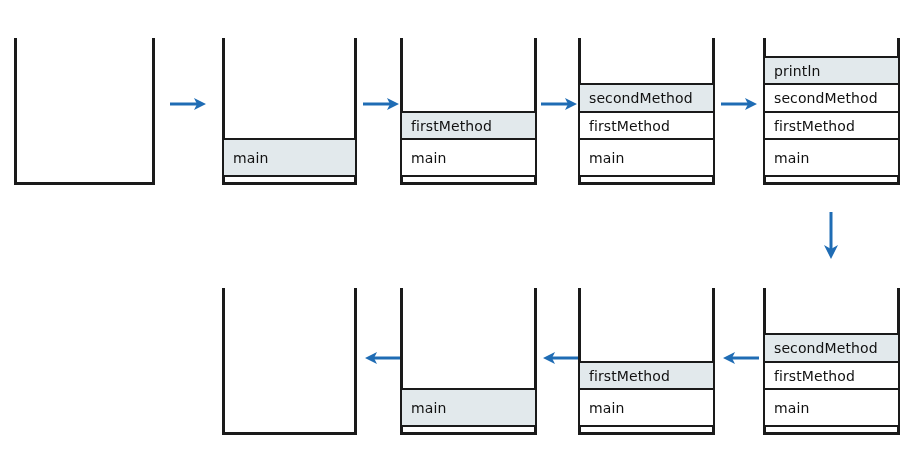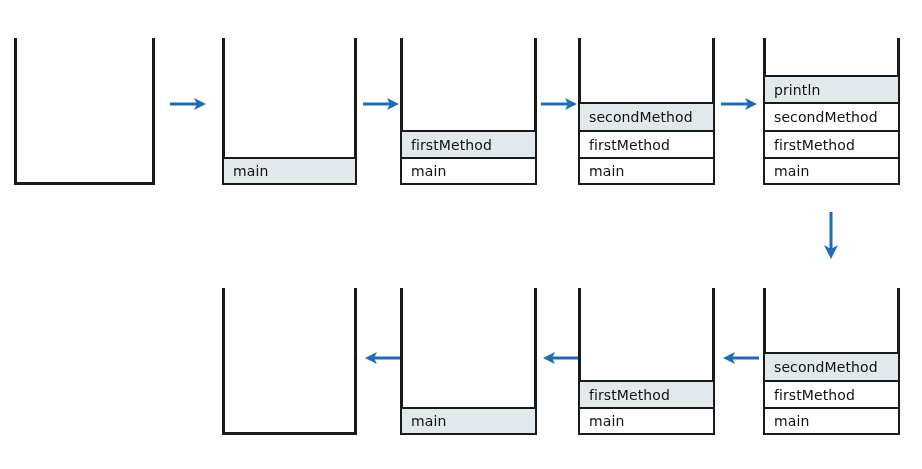--- a/index.html
+++ b/index.html
@@ -47,22 +47,22 @@
     display: flex;
     align-items: center;
     padding-left: 9px;
     font-family: "DejaVu Sans", sans-serif;
     font-size: 14px;
     color: #111111;
     letter-spacing: 0.1px;
     white-space: nowrap;
   }
   .frame:last-child {
-    margin-bottom: 0;
-    height: 28px;
+    margin-bottom: 8px;
+    height: 39px;
   }
   .frame.top-frame {
     background: #e2e9ec;
   }
 
   
   .arrow {
     position: absolute;
     height: 22px;
     pointer-events: none;

